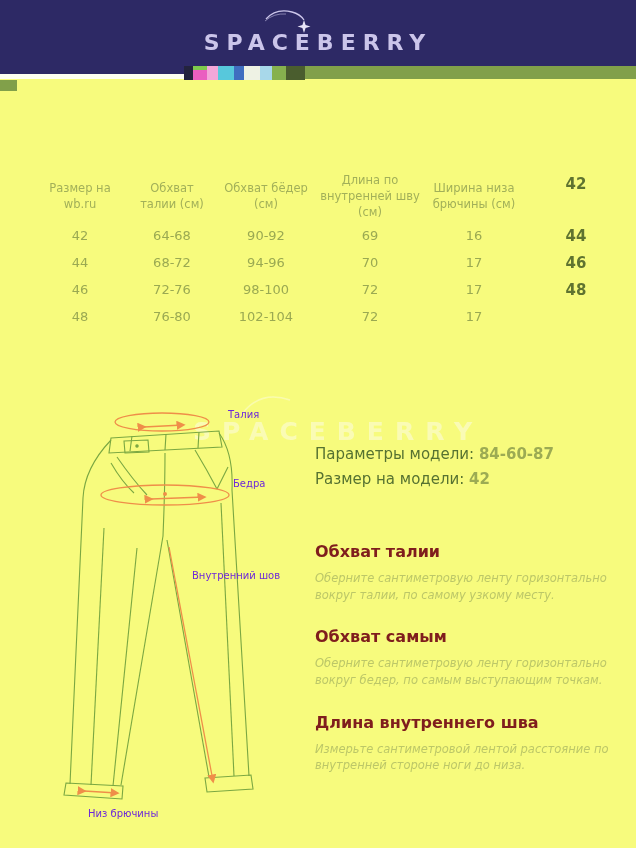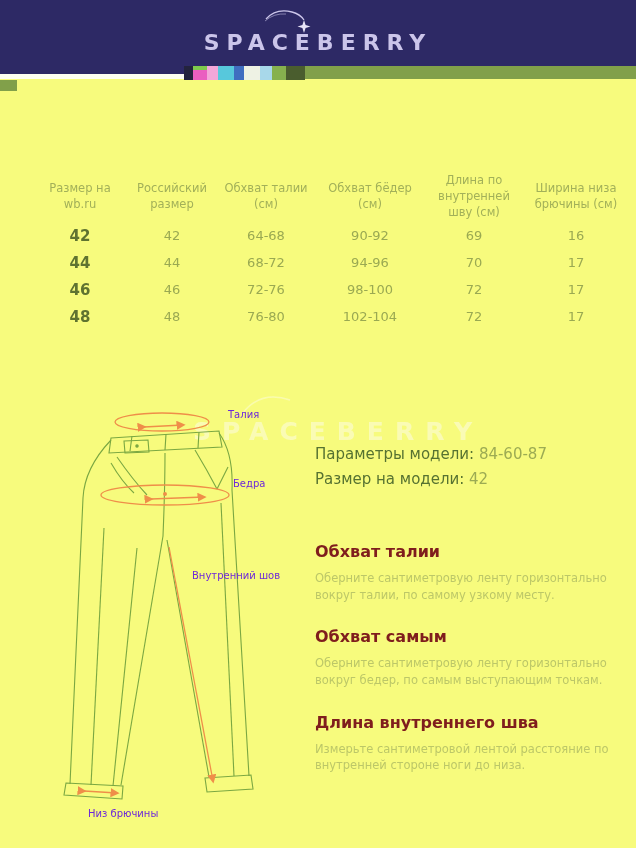--- a/index.html
+++ b/index.html
@@ -38,25 +38,25 @@
   .diag-label{position:absolute;color:#6d28d9;font-size:10px;line-height:1.25;}
   .lbl-waist{left:228px;top:409px;}
   .lbl-hips{left:233px;top:478px;}
   .lbl-inseam{left:192px;top:570px;width:100px;}
   .lbl-hem{left:88px;top:808px;}
 
   
   .model-info{position:absolute;left:315px;top:445px;}
   .mi-line{font-size:15px;margin-bottom:7px;white-space:nowrap;}
   .mi-label{color:#567231;font-weight:400;}
-  .mi-value{color:#9cab53;font-weight:400;}
+  .mi-value{color:#9cab53;font-weight:700;}
 
   .guide{position:absolute;left:315px;top:542px;width:305px;}
   .guide h3{margin:0 0 9px 0;color:#7f1d1d;font-size:16px;font-weight:600;}
-  .guide p{margin:0 0 24px 0;color:#bcc768;font-size:11.5px;line-height:1.45;}
+  .guide p{margin:0 0 24px 0;color:#bcc768;font-size:11.5px;line-height:1.45;font-style:italic;}
 </style>
 </head>
 <body>
 
 <div id="stage">
 
   <div class="header">
     <svg class="comet" viewBox="0 0 52 28">
       <path d="M4 12 Q14 1 30 5 Q38 7 42 13" fill="none" stroke="#cbc5ea" stroke-width="1.3"></path>
       <path d="M3 14 Q12 6 24 7" fill="none" stroke="#cbc5ea" stroke-width="0.8" opacity="0.7"></path>
@@ -77,21 +77,20 @@
     <div class="g" style="left:244px;top:66px;width:16px;height:14px;background:#eef2e4;"></div>
     <div class="g" style="left:260px;top:66px;width:12px;height:14px;background:#a8d8ea;"></div>
     <div class="g" style="left:272px;top:66px;width:14px;height:14px;background:#86b14e;"></div>
     <div class="g" style="left:286px;top:66px;width:19px;height:14px;background:#4a5d2e;"></div>
     <div class="g olive-band"></div>
     <div class="g olive-square"></div>
   </div>
 
   <div class="size-table">
     <div class="th">Размер на wb.ru</div>
-    <div class="th">Российский размер</div>
     <div class="th">Обхват талии (см)</div>
     <div class="th">Обхват бёдер (см)</div>
     <div class="th">Длина по внутренней шву (см)</div>
     <div class="th">Ширина низа брючины (см)</div>
 
     <div class="td first">42</div>
     <div class="td">42</div>
     <div class="td">64-68</div>
     <div class="td">90-92</div>
     <div class="td">69</div>

